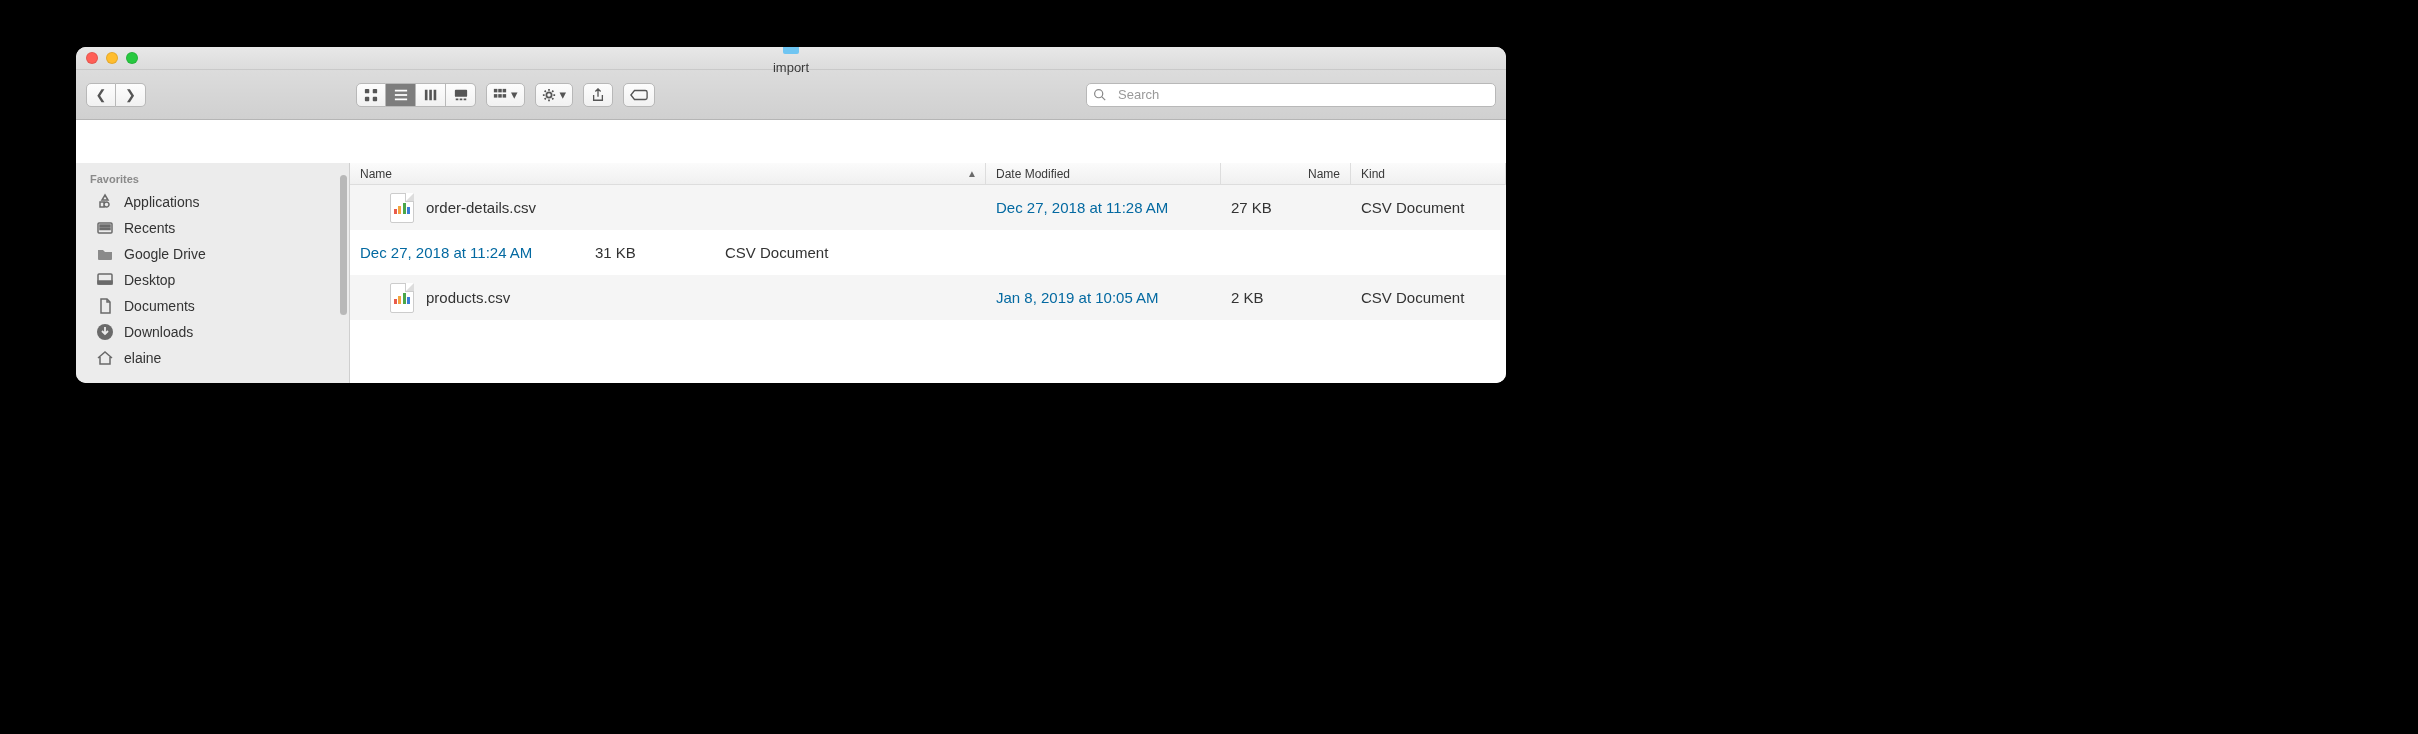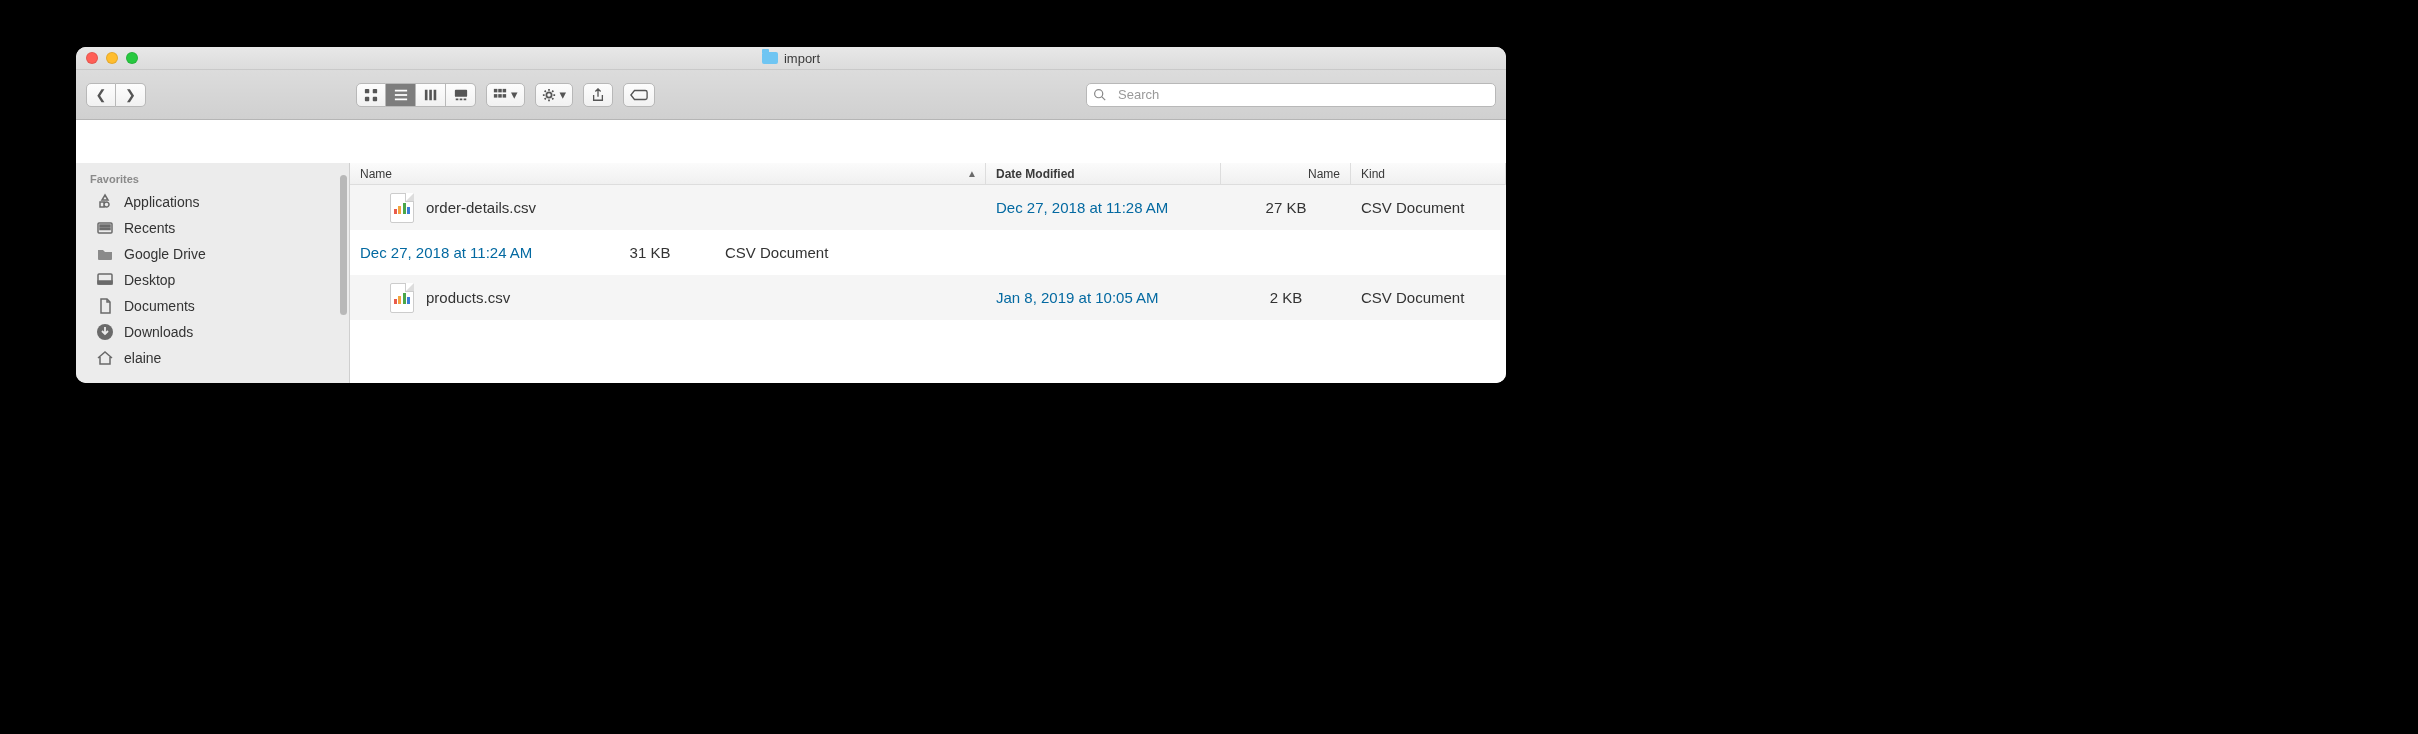--- a/index.html
+++ b/index.html
@@ -35,20 +35,21 @@
   }
   .traffic { display: flex; gap: 8px; margin-left: 10px; }
   .dot { width: 12px; height: 12px; border-radius: 50%; }
   .dot.red { background:#ff5f57; border:0.5px solid rgba(0,0,0,0.1);}
   .dot.yellow { background:#ffbd2e; border:0.5px solid rgba(0,0,0,0.1);}
   .dot.green { background:#28c940; border:0.5px solid rgba(0,0,0,0.1);}
   .title-center {
     position:absolute; left:0; right:0; text-align:center;
     font-size:13px; color:#3a3a3a; display:flex; justify-content:center; align-items:center; gap:6px;
     pointer-events:none;
+    flex-direction:column;
   }
   .folder-mini { width:16px; height:12px; background:#6fc5f2; border-radius:2px; position:relative; display:inline-block;}
   .folder-mini::before { content:""; position:absolute; top:-3px; left:0; width:7px; height:4px; background:#6fc5f2; border-radius:1px 1px 0 0;}
   .toolbar {
     height: 50px;
     background: linear-gradient(#dcdcdc,#d0d0d0);
     border-bottom: 1px solid #b5b5b5;
     display:flex; align-items:center; padding:0 10px; gap:10px;
   }
   .btn-group { display:flex; }
@@ -80,32 +81,32 @@
   .side-item { display:flex; align-items:center; gap:10px; padding:4px 14px 4px 20px; font-size:14px; color:#333;}
   .side-icon { width:18px; height:18px; display:flex; align-items:center; justify-content:center;}
   .side-icon svg { width:18px; height:18px;}
   .main { flex:1; display:flex; flex-direction:column;}
   .cols {
     height:22px; background:linear-gradient(#fbfbfb,#f0f0f0); border-bottom:1px solid #ddd;
     display:flex; font-size:12px; color:#3a3a3a;
   }
   .col { padding:3px 10px; border-right:1px solid #ddd; display:flex; align-items:center;}
   .col.name { flex:1; position:relative;}
-  .col.date { width:235px;font-weight:bold;}
+  .col.date { width:235px;}
   .col.size { width:130px; justify-content:flex-end;}
   .col.kind { width:155px;}
   .sort-caret { position:absolute; right:8px; top:5px; font-size:10px; color:#6a6a6a;}
   .rows { flex:1; overflow:hidden; background:#fff;}
   .row { height:45px; display:flex; align-items:center; font-size:15px; color:#333;}
   .row:nth-child(odd){ background:#f5f5f5;}
   .row:nth-child(even){ background:#fff;}
   .cell { padding:0 10px;}
   .cell.name { flex:1; display:flex; align-items:center; gap:12px; padding-left:40px;}
   .cell.date { width:235px; color:#0369a1;}
-  .cell.size { width:130px; text-align:center;}
+  .cell.size { width:130px; text-align:left;}
   .cell.kind { width:155px;}
   .file-icon {
     width:24px; height:30px; background:#fff; border:1px solid #ccc; border-radius:2px;
     position:relative; display:flex; align-items:center; justify-content:center;
   }
   .file-icon::before{content:""; position:absolute; top:-1px; right:-1px; width:8px; height:8px; background:linear-gradient(135deg,#fff 48%,#ddd 52%); border-left:1px solid #ccc; border-bottom:1px solid #ccc;}
   .bars { display:flex; gap:1.5px; align-items:flex-end; height:12px;}
   .bars span{ width:3px;}
   .b1{height:5px;background:#e85b4a;} .b2{height:8px;background:#f2a541;} .b3{height:11px;background:#4aa74a;} .b4{height:7px;background:#3b7dd8;}
   .chev{font-family:Arial;}

